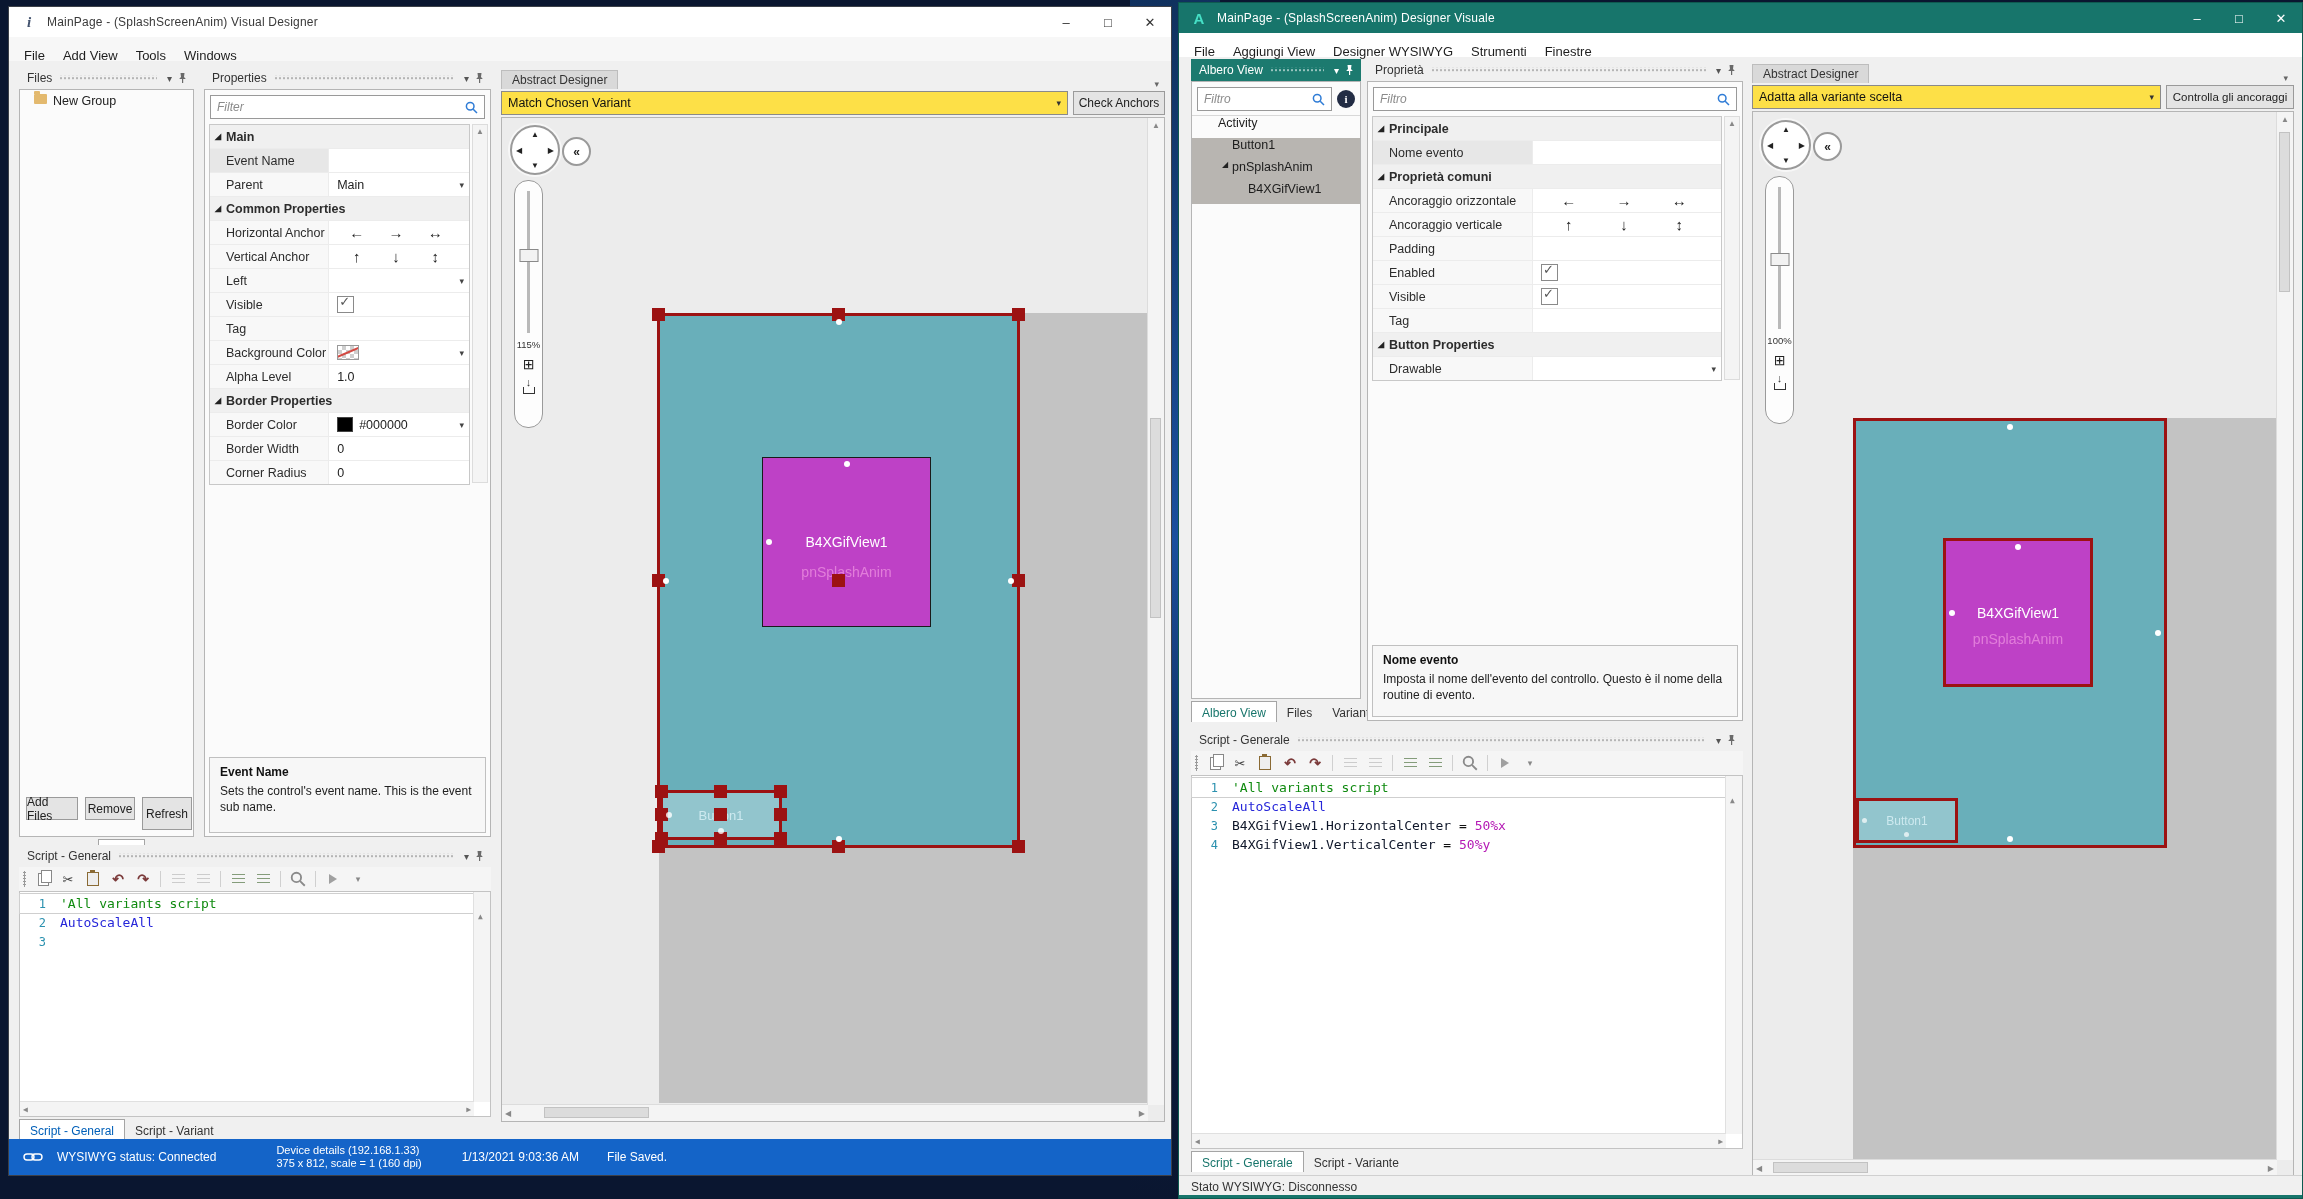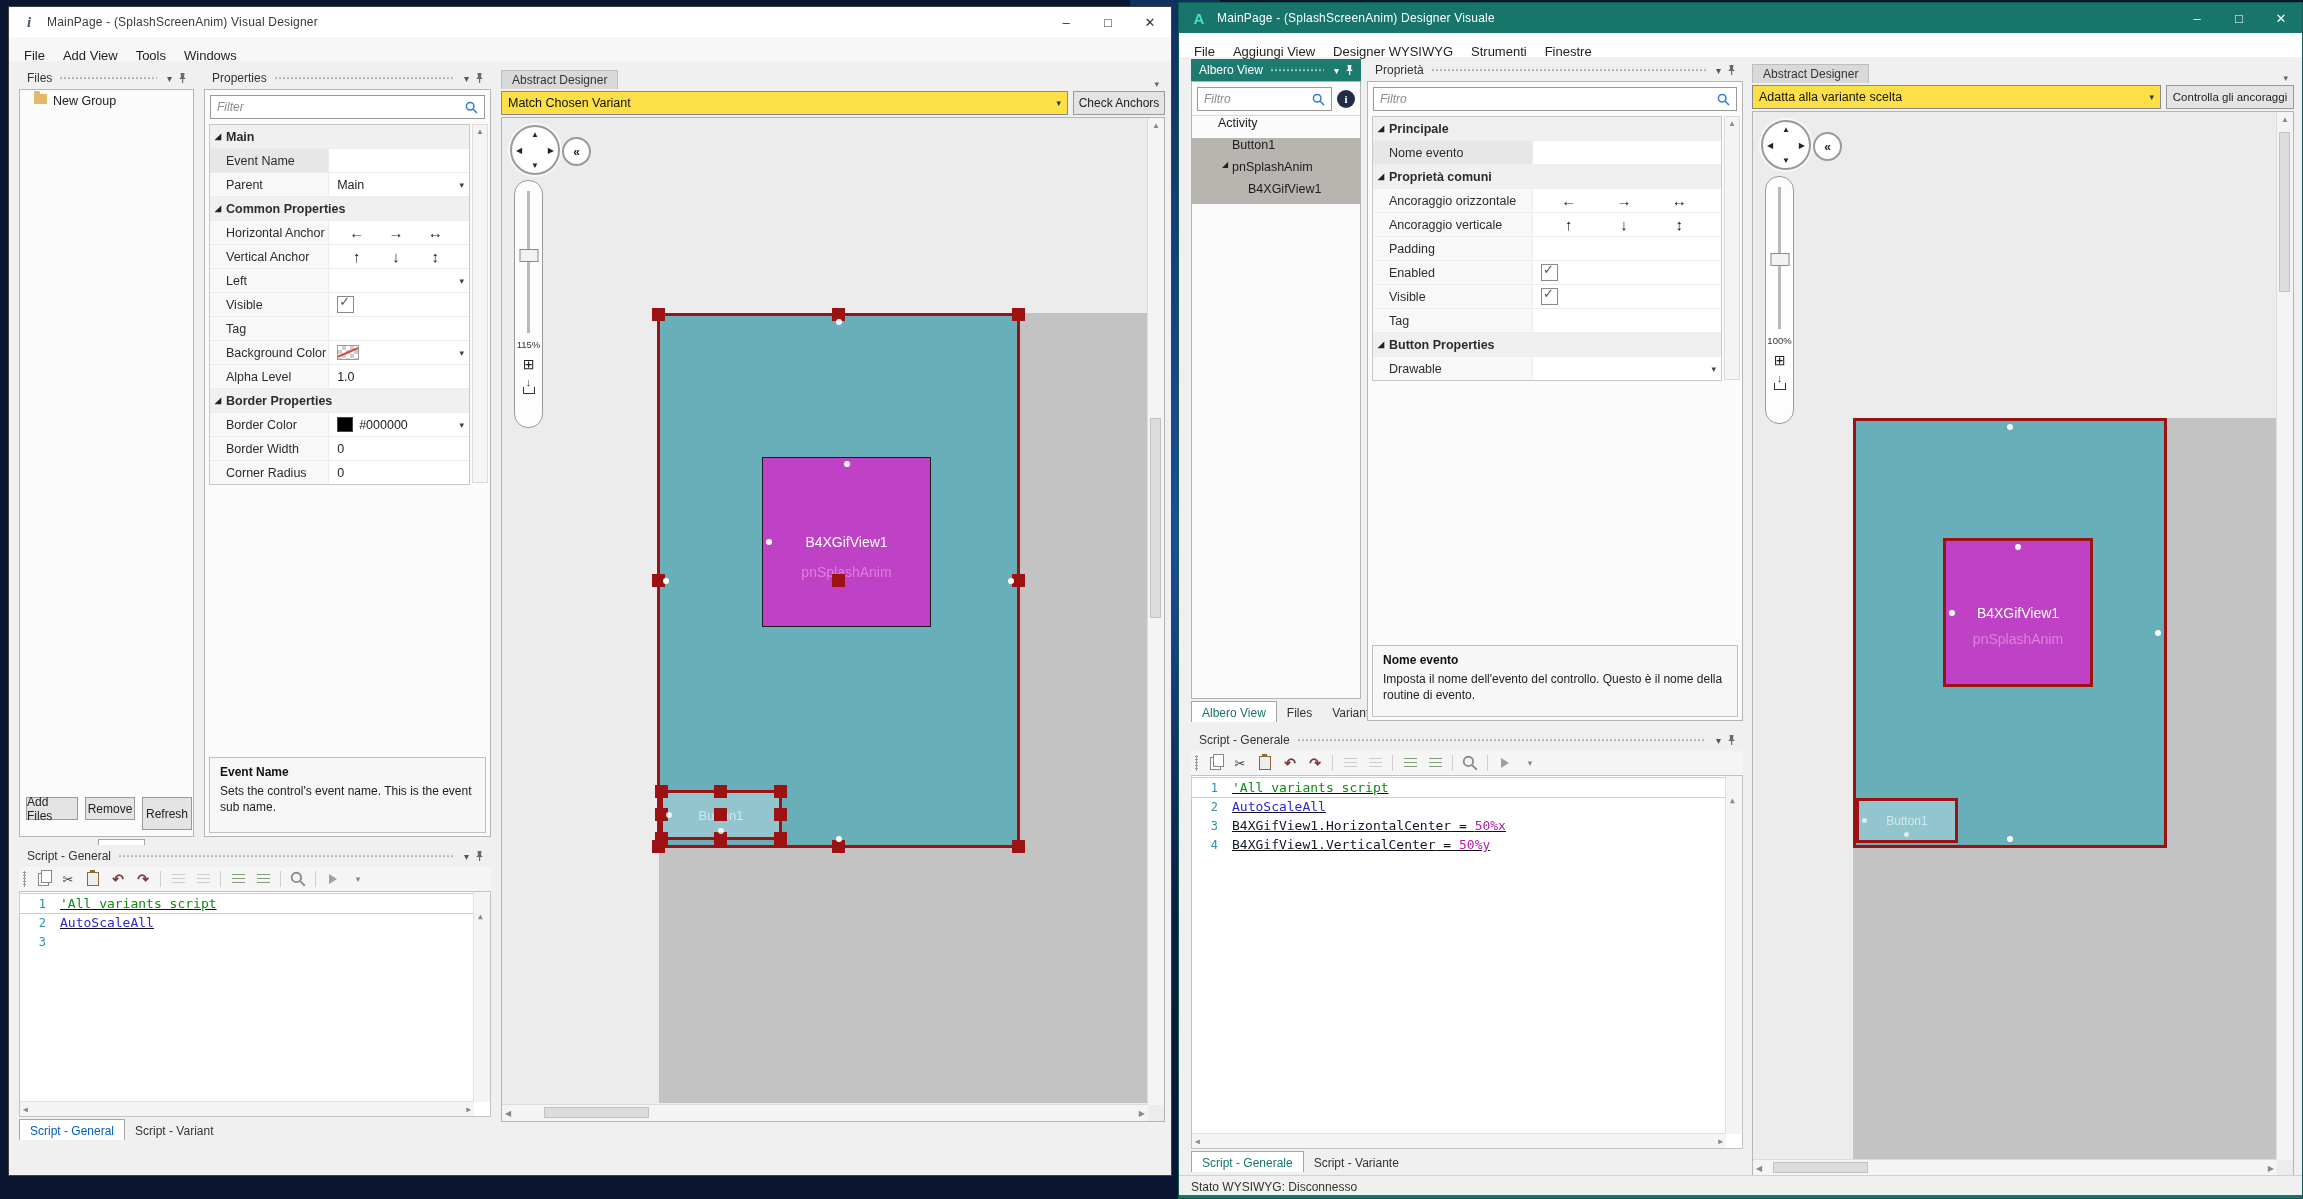--- a/index.html
+++ b/index.html
@@ -128,21 +128,21 @@
   .ic-undo,.ic-redo{color:#7b3a3a;font-weight:bold;font-size:14px;}
   .ic-lines{width:13px;height:11px;background:repeating-linear-gradient(180deg,#9a9a9a 0 1.5px,transparent 1.5px 4px);opacity:.45;}
   .ic-lines.green{background:repeating-linear-gradient(180deg,#5f7f52 0 1.5px,transparent 1.5px 4px);opacity:.75;}
   .tbsep{width:1px;height:16px;background:#d0d0d0;}
   .ic-play{width:0;height:0;border-left:8px solid #a0a0a0;border-top:5px solid transparent;border-bottom:5px solid transparent;}
   .editor{position:absolute;left:0;right:0;top:46px;bottom:0;background:#fff;border:1px solid #c3c3c3;box-sizing:border-box;font-family:"DejaVu Sans Mono","Liberation Mono",monospace;}
   .ed-inner{position:absolute;left:0;top:2px;right:17px;}
   .code-line{display:flex;height:19px;align-items:center;}
   .code-line.current{outline:1px solid #cfcfcf;}
   .ln{width:40px;text-align:right;padding-right:14px;font-size:12px;color:#2b91af;box-sizing:border-box;}
-  .code{font-size:13px;white-space:pre;color:#111;text-decoration:underline;}
+  .code{font-size:13px;white-space:pre;color:#111;}
   .code .comment{color:#0f8a0f;}
   .code .kw{color:#2626d9;}
   .code .navy{color:#0f172a;}
   .code .mag{color:#b519b5;}
   .ed-vscroll{position:absolute;top:0;right:0;width:16px;bottom:14px;background:#f4f4f4;border-left:1px solid #e0e0e0;}
   .ed-hscroll{position:absolute;left:0;right:16px;bottom:0;height:14px;background:#f4f4f4;border-top:1px solid #e0e0e0;}
 
   
   .statusbar-blue{position:absolute;left:0;right:0;bottom:0;height:36px;background:#1464c8;color:#fff;display:flex;align-items:center;}
   .sb-item{font-size:12px;}
@@ -486,20 +486,33 @@
         <span class="sb-ar" style="left:3px;top:3px;">◀</span>
         <span class="sb-ar" style="right:3px;top:3px;">▶</span>
       </div>
     </div>
   </div>
   <div class="tabs-row" style="left:10px;top:1112px;">
     <span class="tab active blue">Script - General</span>
     <span class="tab">Script - Variant</span>
   </div>
 
+  <div class="statusbar-blue">
+    <svg style="margin-left:14px;" width="20" height="12" viewBox="0 0 20 12">
+      <rect x="1" y="3" width="10" height="6" rx="3" fill="none" stroke="#ffffff" stroke-width="1.4"></rect>
+      <rect x="9" y="3" width="10" height="6" rx="3" fill="none" stroke="#ffffff" stroke-width="1.4"></rect>
+    </svg>
+    <span class="sb-item" style="margin-left:14px;">WYSIWYG status: Connected</span>
+    <span class="dev-block" style="margin-left:60px;">
+      <div>Device details (192.168.1.33)</div>
+      <div>375 x 812, scale = 1 (160 dpi)</div>
+    </span>
+    <span class="sb-item" style="margin-left:40px;">1/13/2021 9:03:36 AM</span>
+    <span class="sb-item" style="margin-left:28px;">File Saved.</span>
+  </div>
 </div>
 
 <div class="window win-right">
   <div class="titlebar">
     <span class="app-glyph">A</span>
     <span class="title-text">MainPage - (SplashScreenAnim) Designer Visuale</span>
     <span class="win-controls">
       <span class="wc">–</span>
       <span class="wc">□</span>
       <span class="wc">✕</span>

